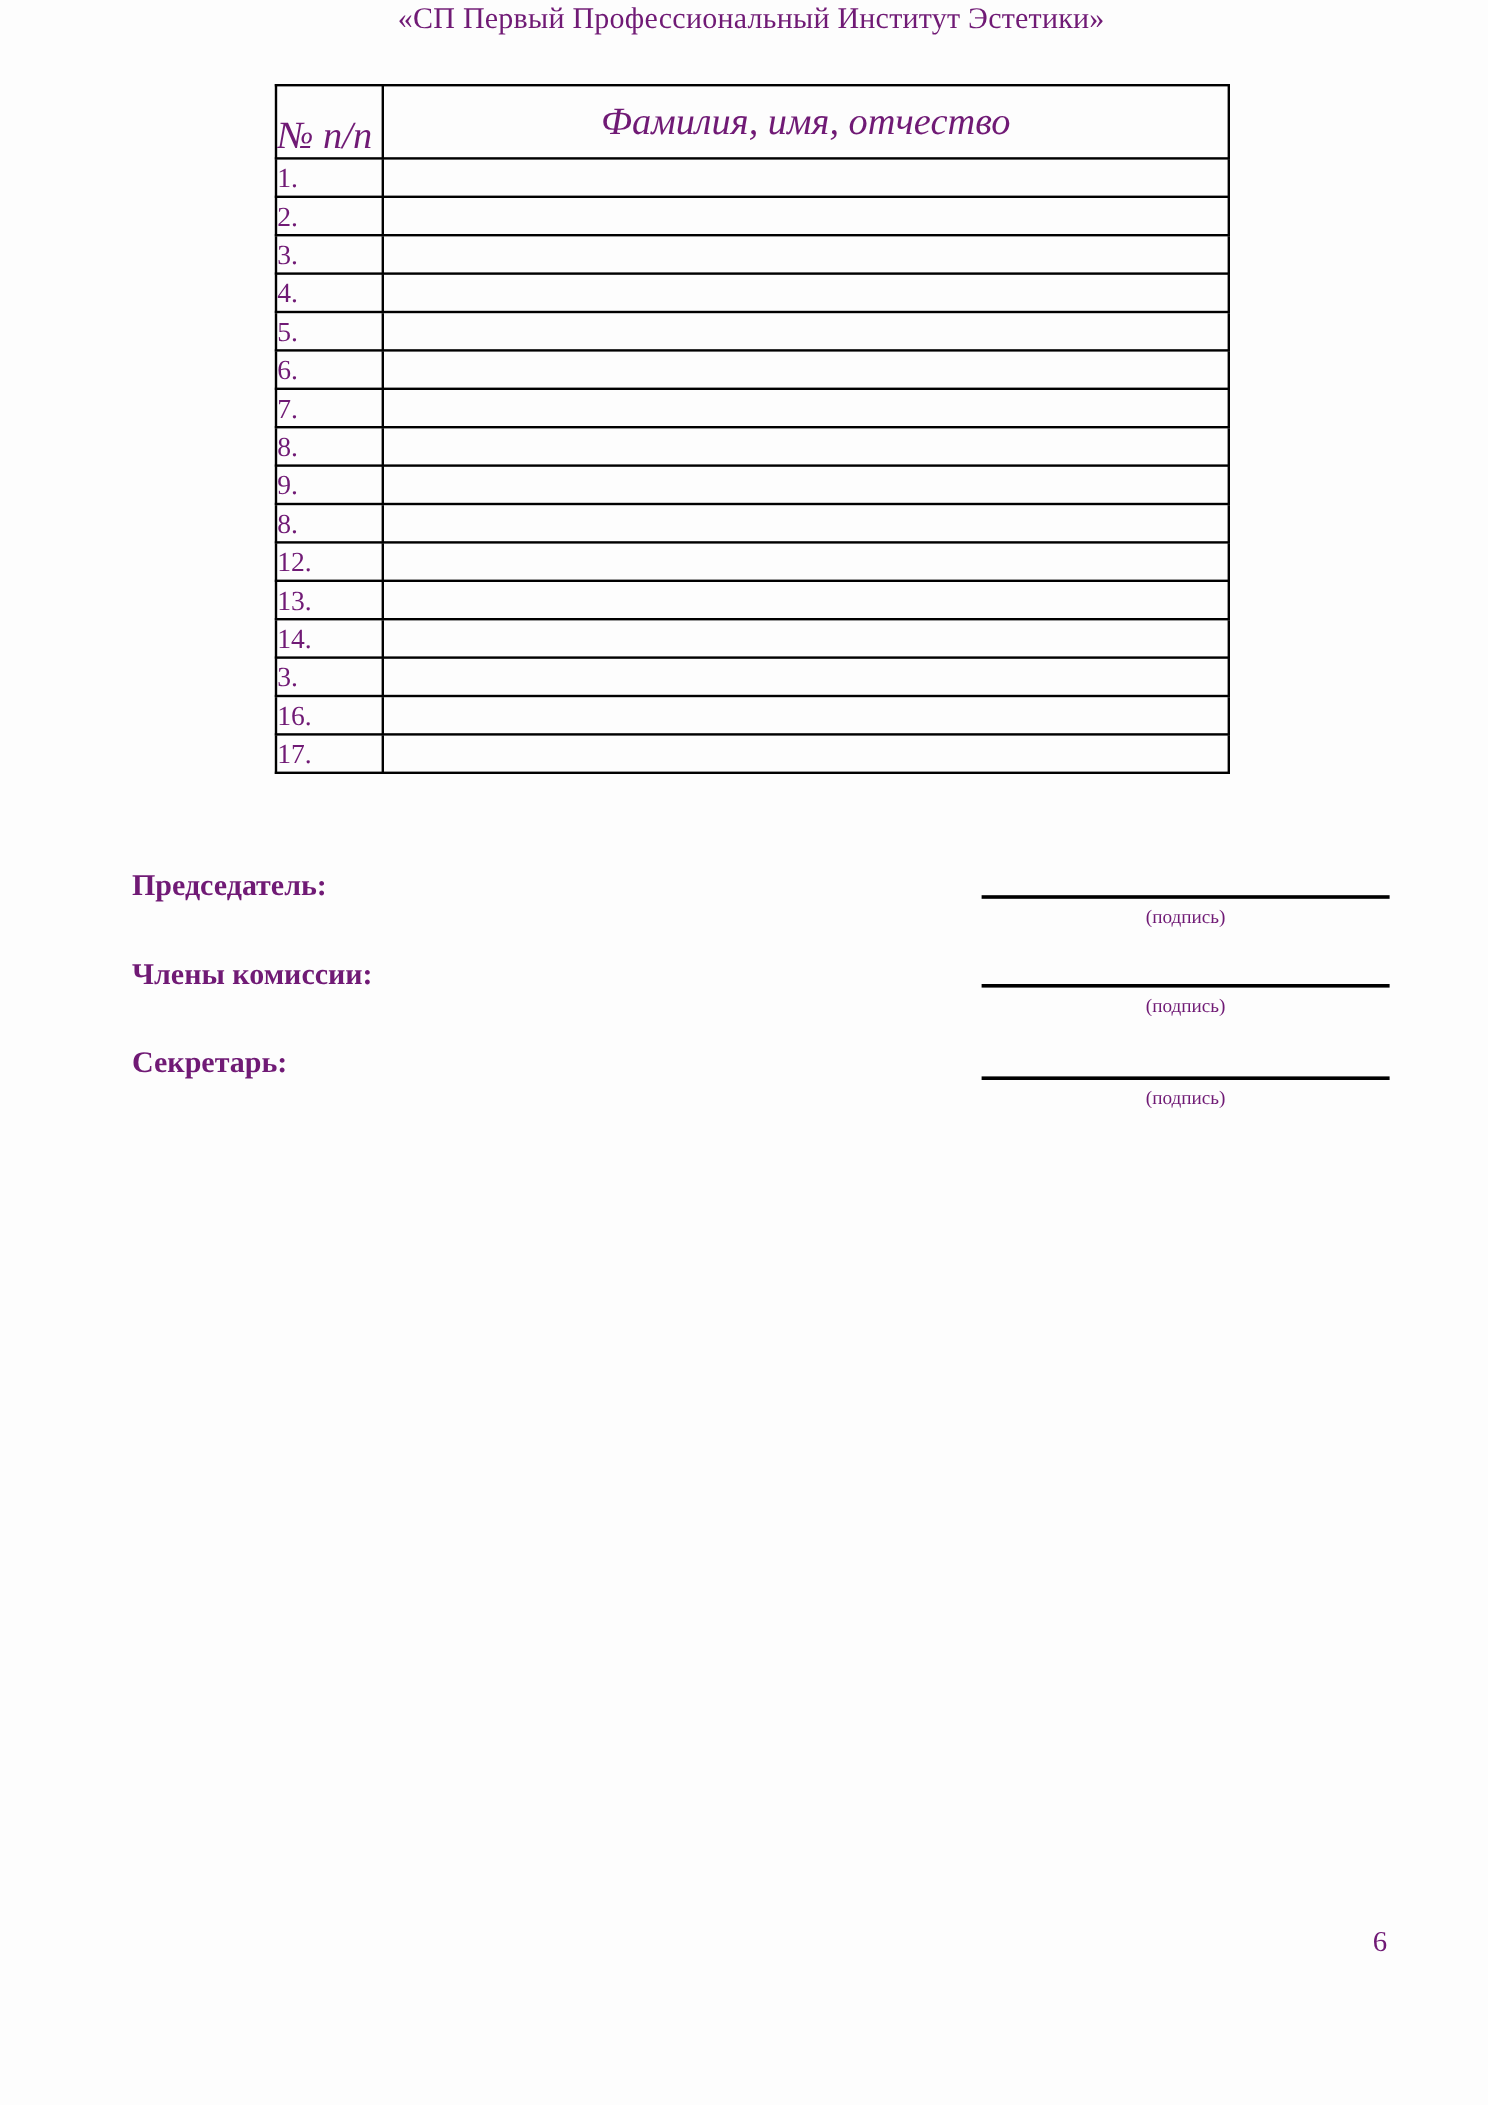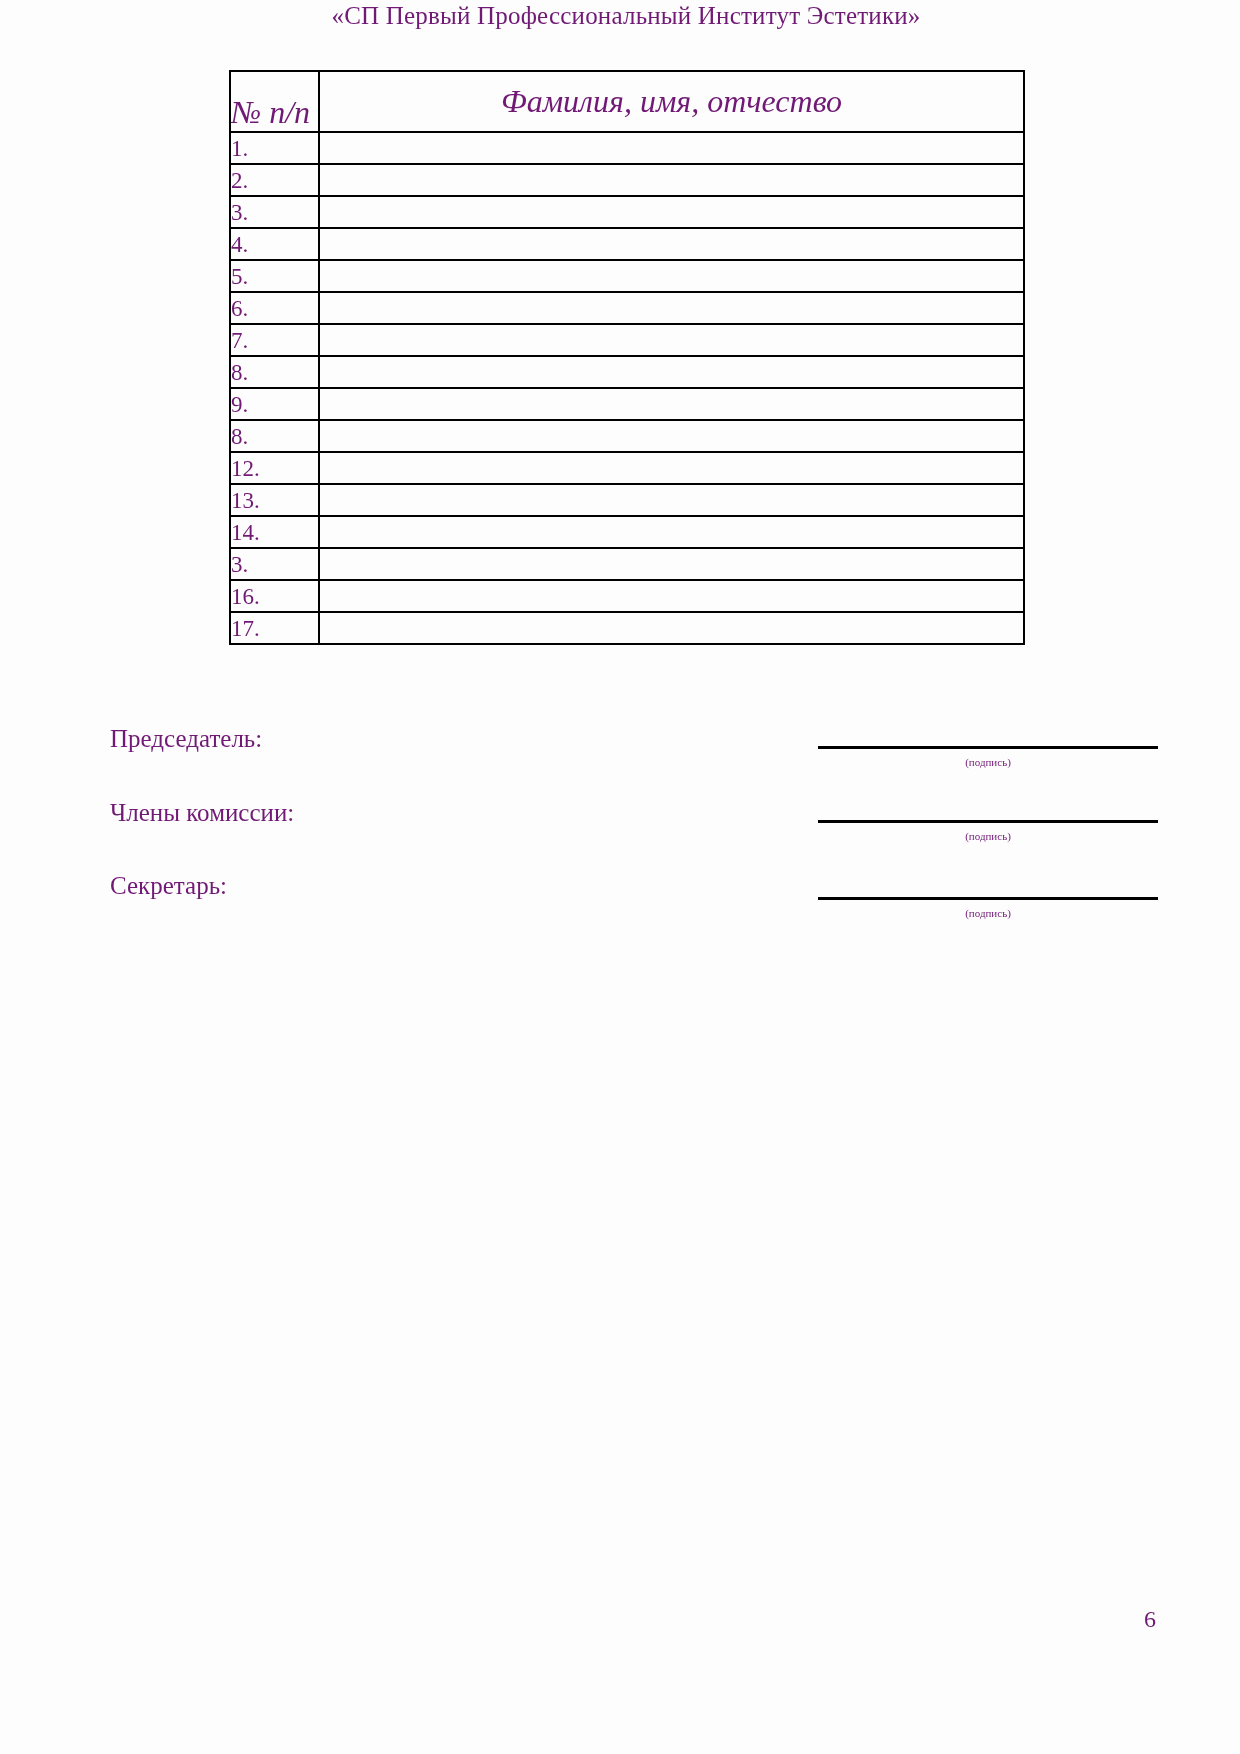--- a/index.html
+++ b/index.html
@@ -70,37 +70,37 @@
     font-size: 23px;
     line-height: 1;
   }
   td.c-name-cell { vertical-align: middle; }
 
   
   .sig-label {
     position: absolute;
     left: 110px;
     font-size: 25px;
-    font-weight: normal;
+    font-weight: bold;
     white-space: nowrap;
     line-height: 1.1;
   }
   .sig-line {
     position: absolute;
     left: 818px;
     width: 340px;
     height: 3px;
     background: #000;
   }
   .sig-caption {
     position: absolute;
     left: 818px;
     width: 340px;
     text-align: center;
-    font-size: 11px;
+    font-size: 16px;
     line-height: 1.1;
   }
   #sig-label-0   { top: 725px; }
   #sig-line-0    { top: 746px; }
   #sig-caption-0 { top: 756px; }
   #sig-label-1   { top: 799px; }
   #sig-line-1    { top: 820px; }
   #sig-caption-1 { top: 830px; }
   #sig-label-2   { top: 872px; }
   #sig-line-2    { top: 897px; }

